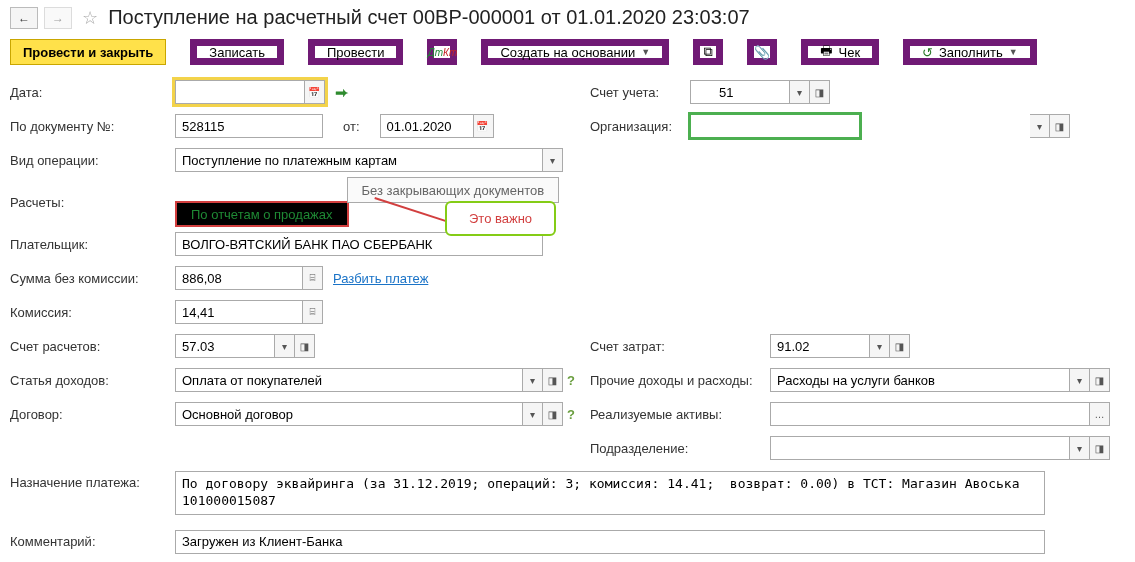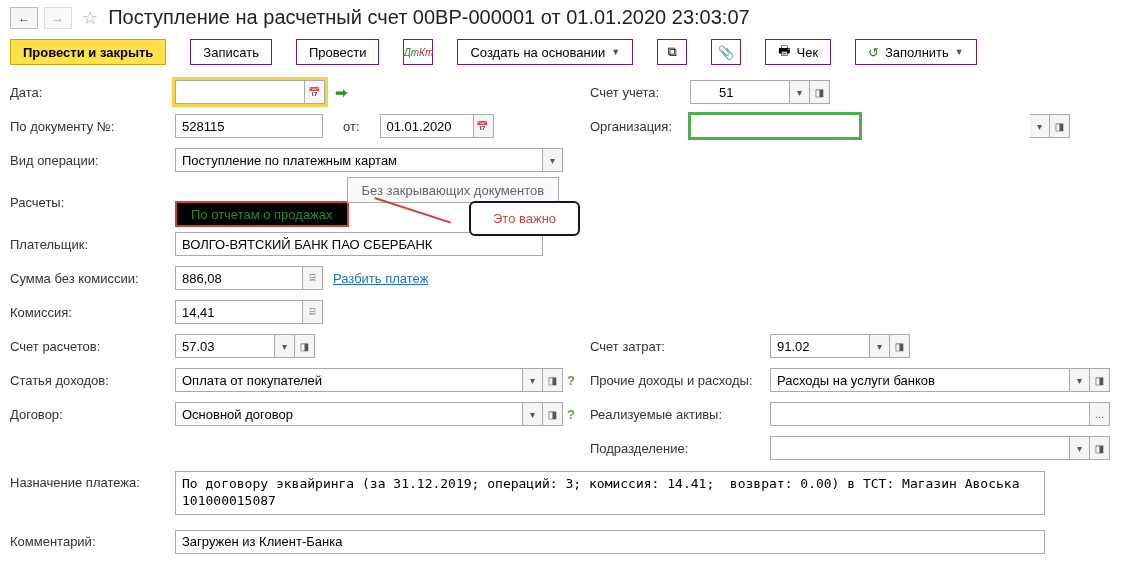--- a/index.html
+++ b/index.html
@@ -41,21 +41,21 @@
   .toolbar {
     display: flex;
     align-items: flex-end;
     padding: 4px 10px 10px 10px;
     gap: 24px;
     flex-wrap: wrap;
   }
   .btn {
     height: 26px;
     padding: 0 12px;
-    border: 1px solid #701a75;
+    border: 7px solid #701a75;
     background: #fff;
     cursor: pointer;
     display: inline-flex;
     align-items: center;
     gap: 6px;
     font-size: 13px;
   }
   .btn-primary {
     background: #ffe14a;
     border: 1px solid #c9a600;
@@ -171,29 +171,28 @@
     background: #fafafa;
   }
   .callout {
     position: relative;
     display: inline-block;
   }
   .callout-bubble {
     position: absolute;
     top: 24px;
     left: 270px;
-    border: 2px solid #0f172a;
+    border: 2px solid #84cc16;
     border-radius: 6px;
     padding: 8px 22px;
     background: #fff;
     color: #d23f3f;
     font-size: 13px;
     white-space: nowrap;
     z-index: 10;
-    margin-left: 24px;
   }
   .callout-line {
     position: absolute;
     top: 20px;
     left: 200px;
     width: 80px;
     height: 20px;
     border-top: 2px solid #d23f3f;
     transform: rotate(18deg);
     transform-origin: left top;

